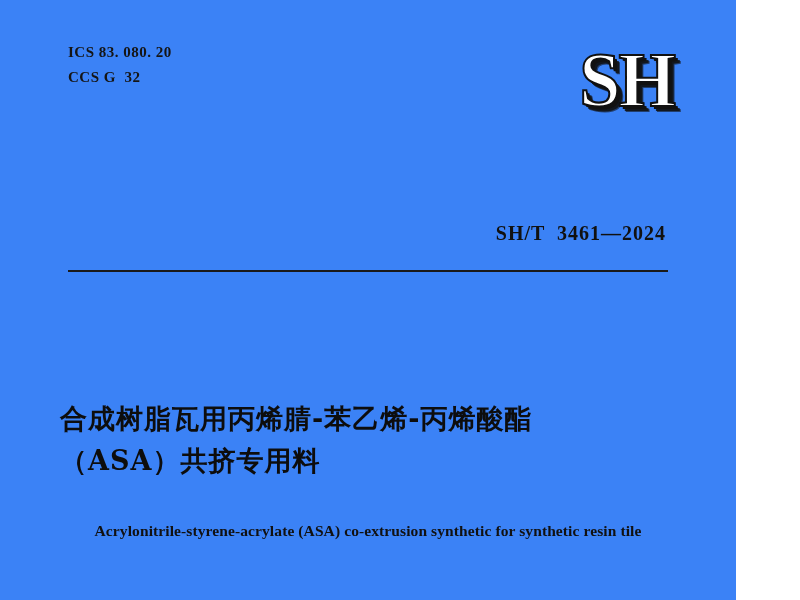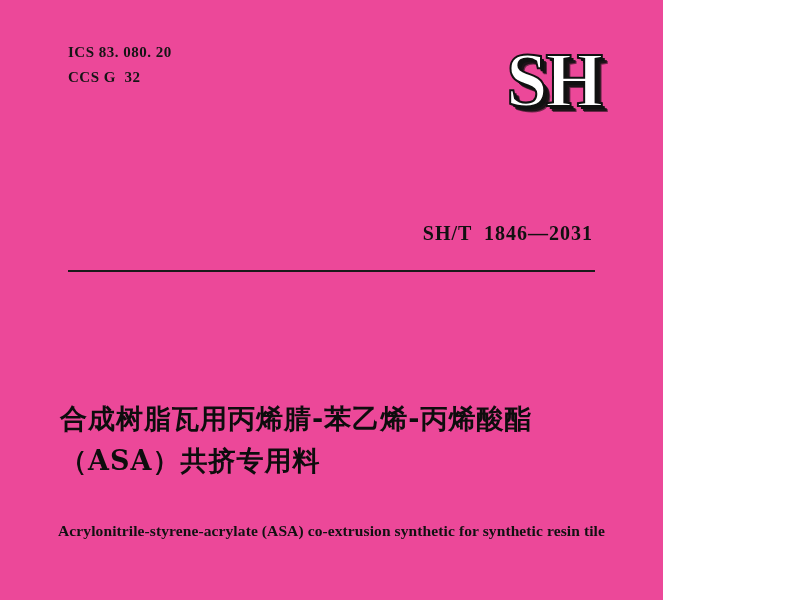--- a/index.html
+++ b/index.html
@@ -9,23 +9,23 @@
   body {
     width: 800px;
     height: 600px;
     background: #ffffff;
     font-family: "Liberation Serif", serif;
     color: #111111;
     overflow: hidden;
   }
   .page {
     position: relative;
-    width: 663px;
+    width: 736px;
     height: 600px;
-    background: #ec4899;
+    background: #3b82f6;
   }
 
   
   .ics-block {
     position: absolute;
     left: 68px;
     top: 40px;
     font-family: "Liberation Serif", serif;
     font-weight: bold;
     font-size: 15px;
@@ -131,21 +131,21 @@
 <div class="page">
 
   <div class="ics-block">
     <div>ICS 83. 080. 20</div>
     <div>CCS G  32</div>
   </div>
 
   <div class="emblem">SH</div>
 
 
-  <div class="std-number">SH/T  1846—2031</div>
+  <div class="std-number">SH/T  3461—2024</div>
 
   <div class="rule"></div>
 
   <div class="subject-cn">
     <span class="line1">合成树脂瓦用丙烯腈-苯乙烯-丙烯酸酯</span>
     <span class="line2">（ASA）共挤专用料</span>
   </div>
 
   <div class="subject-en">Acrylonitrile-styrene-acrylate (ASA) co-extrusion synthetic for synthetic resin tile</div>
 

